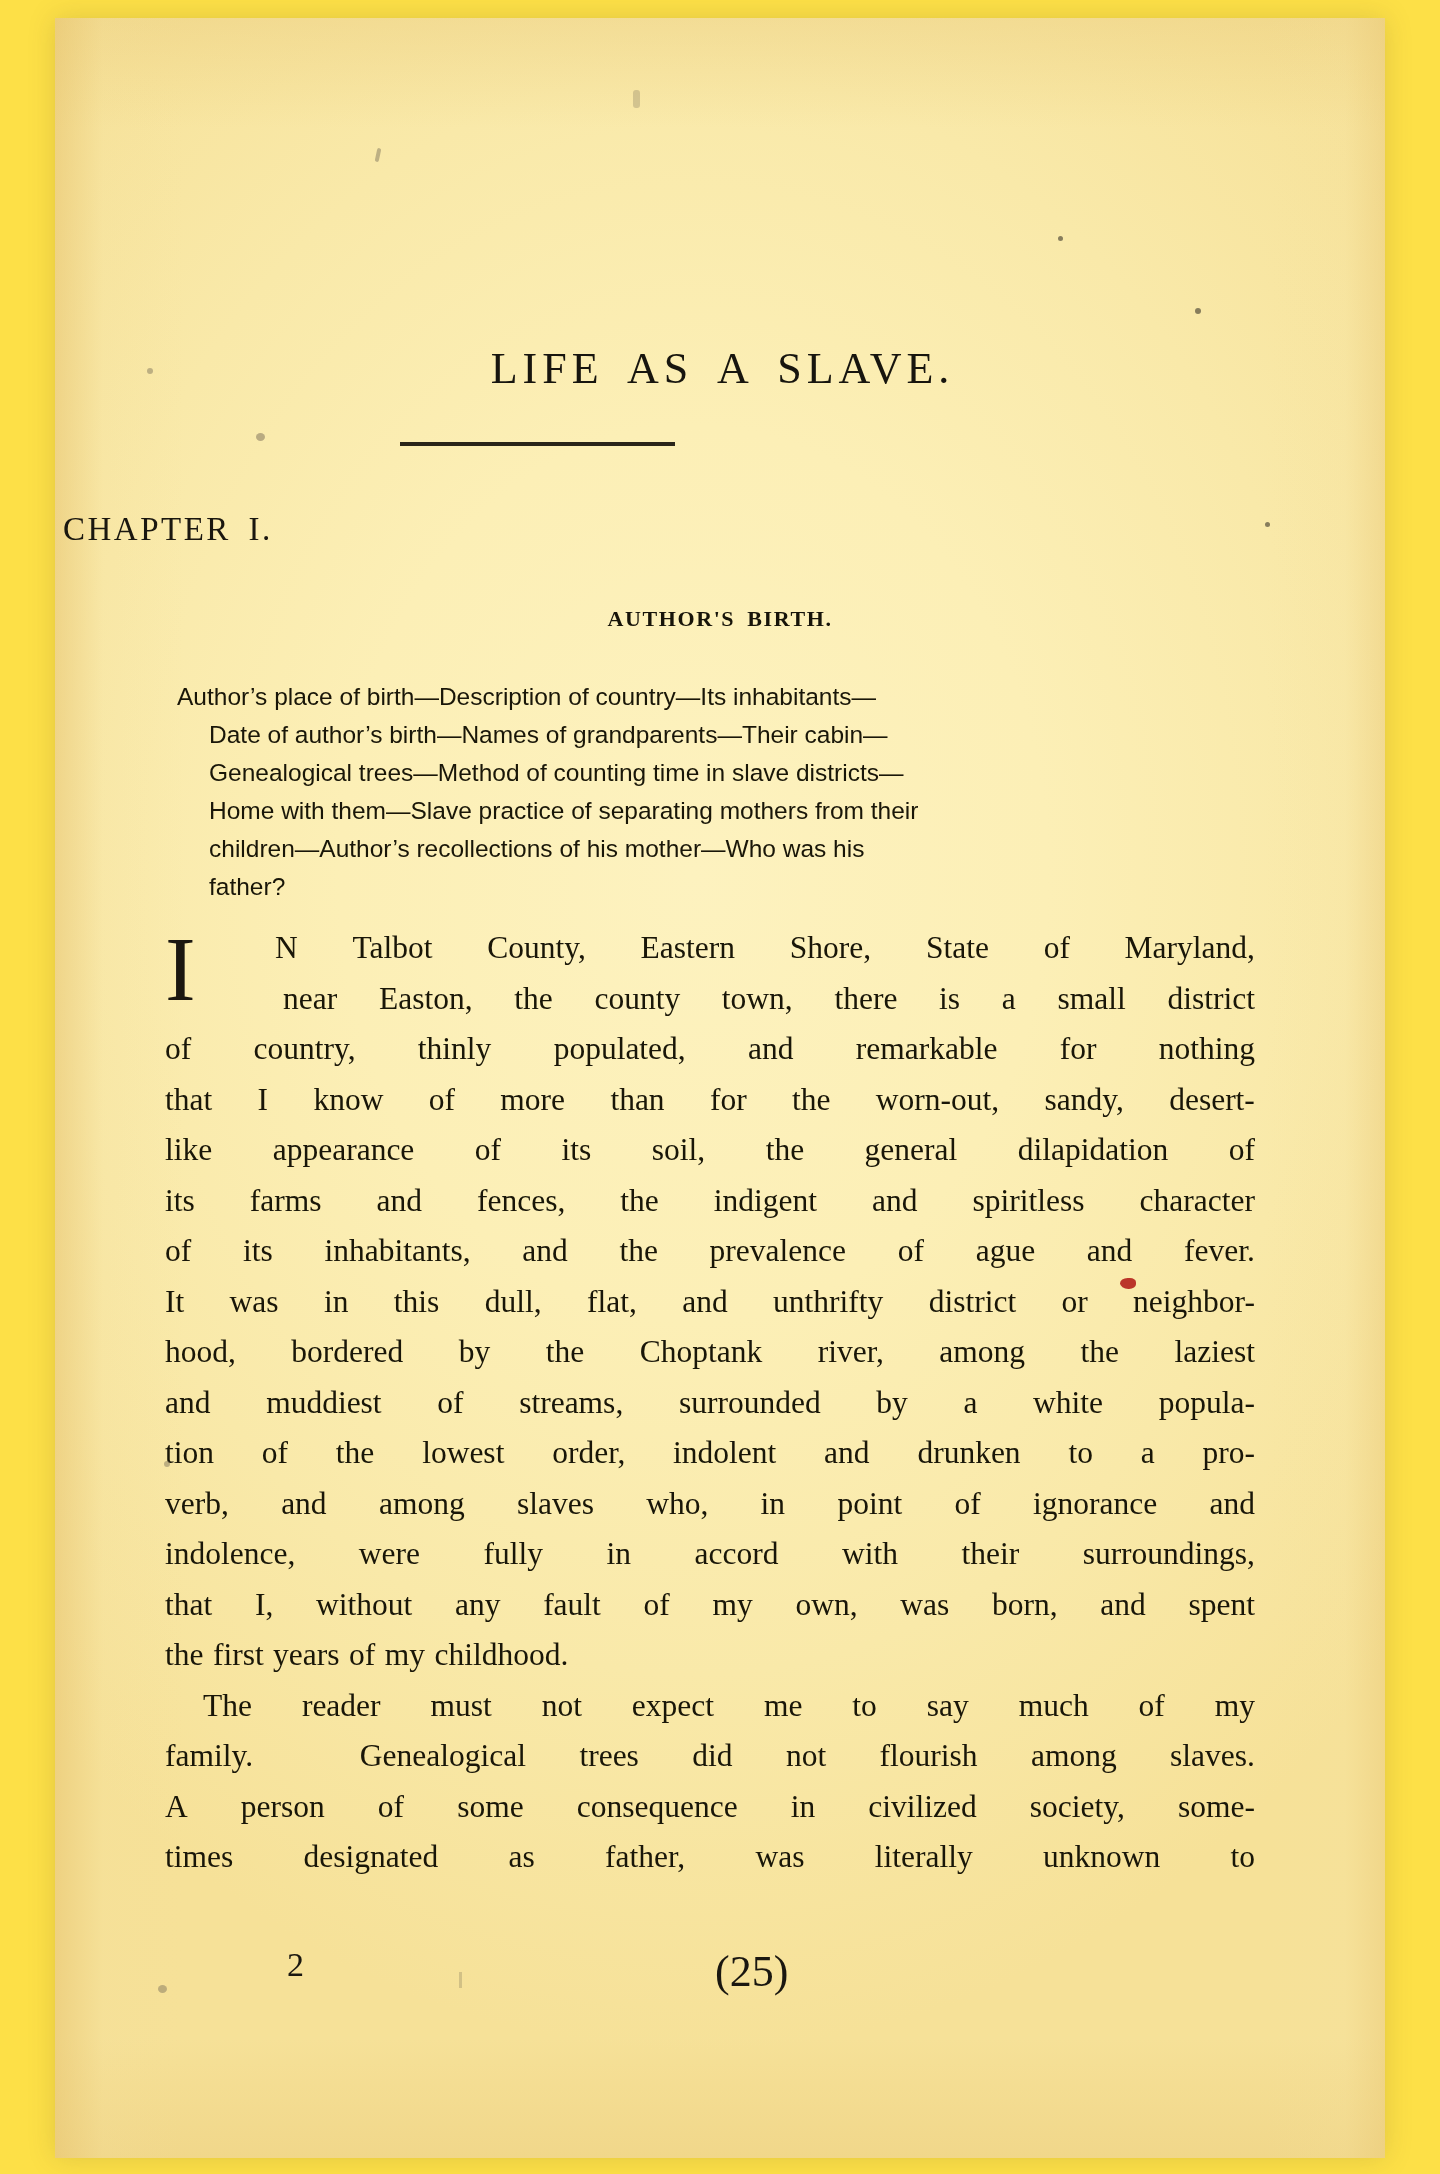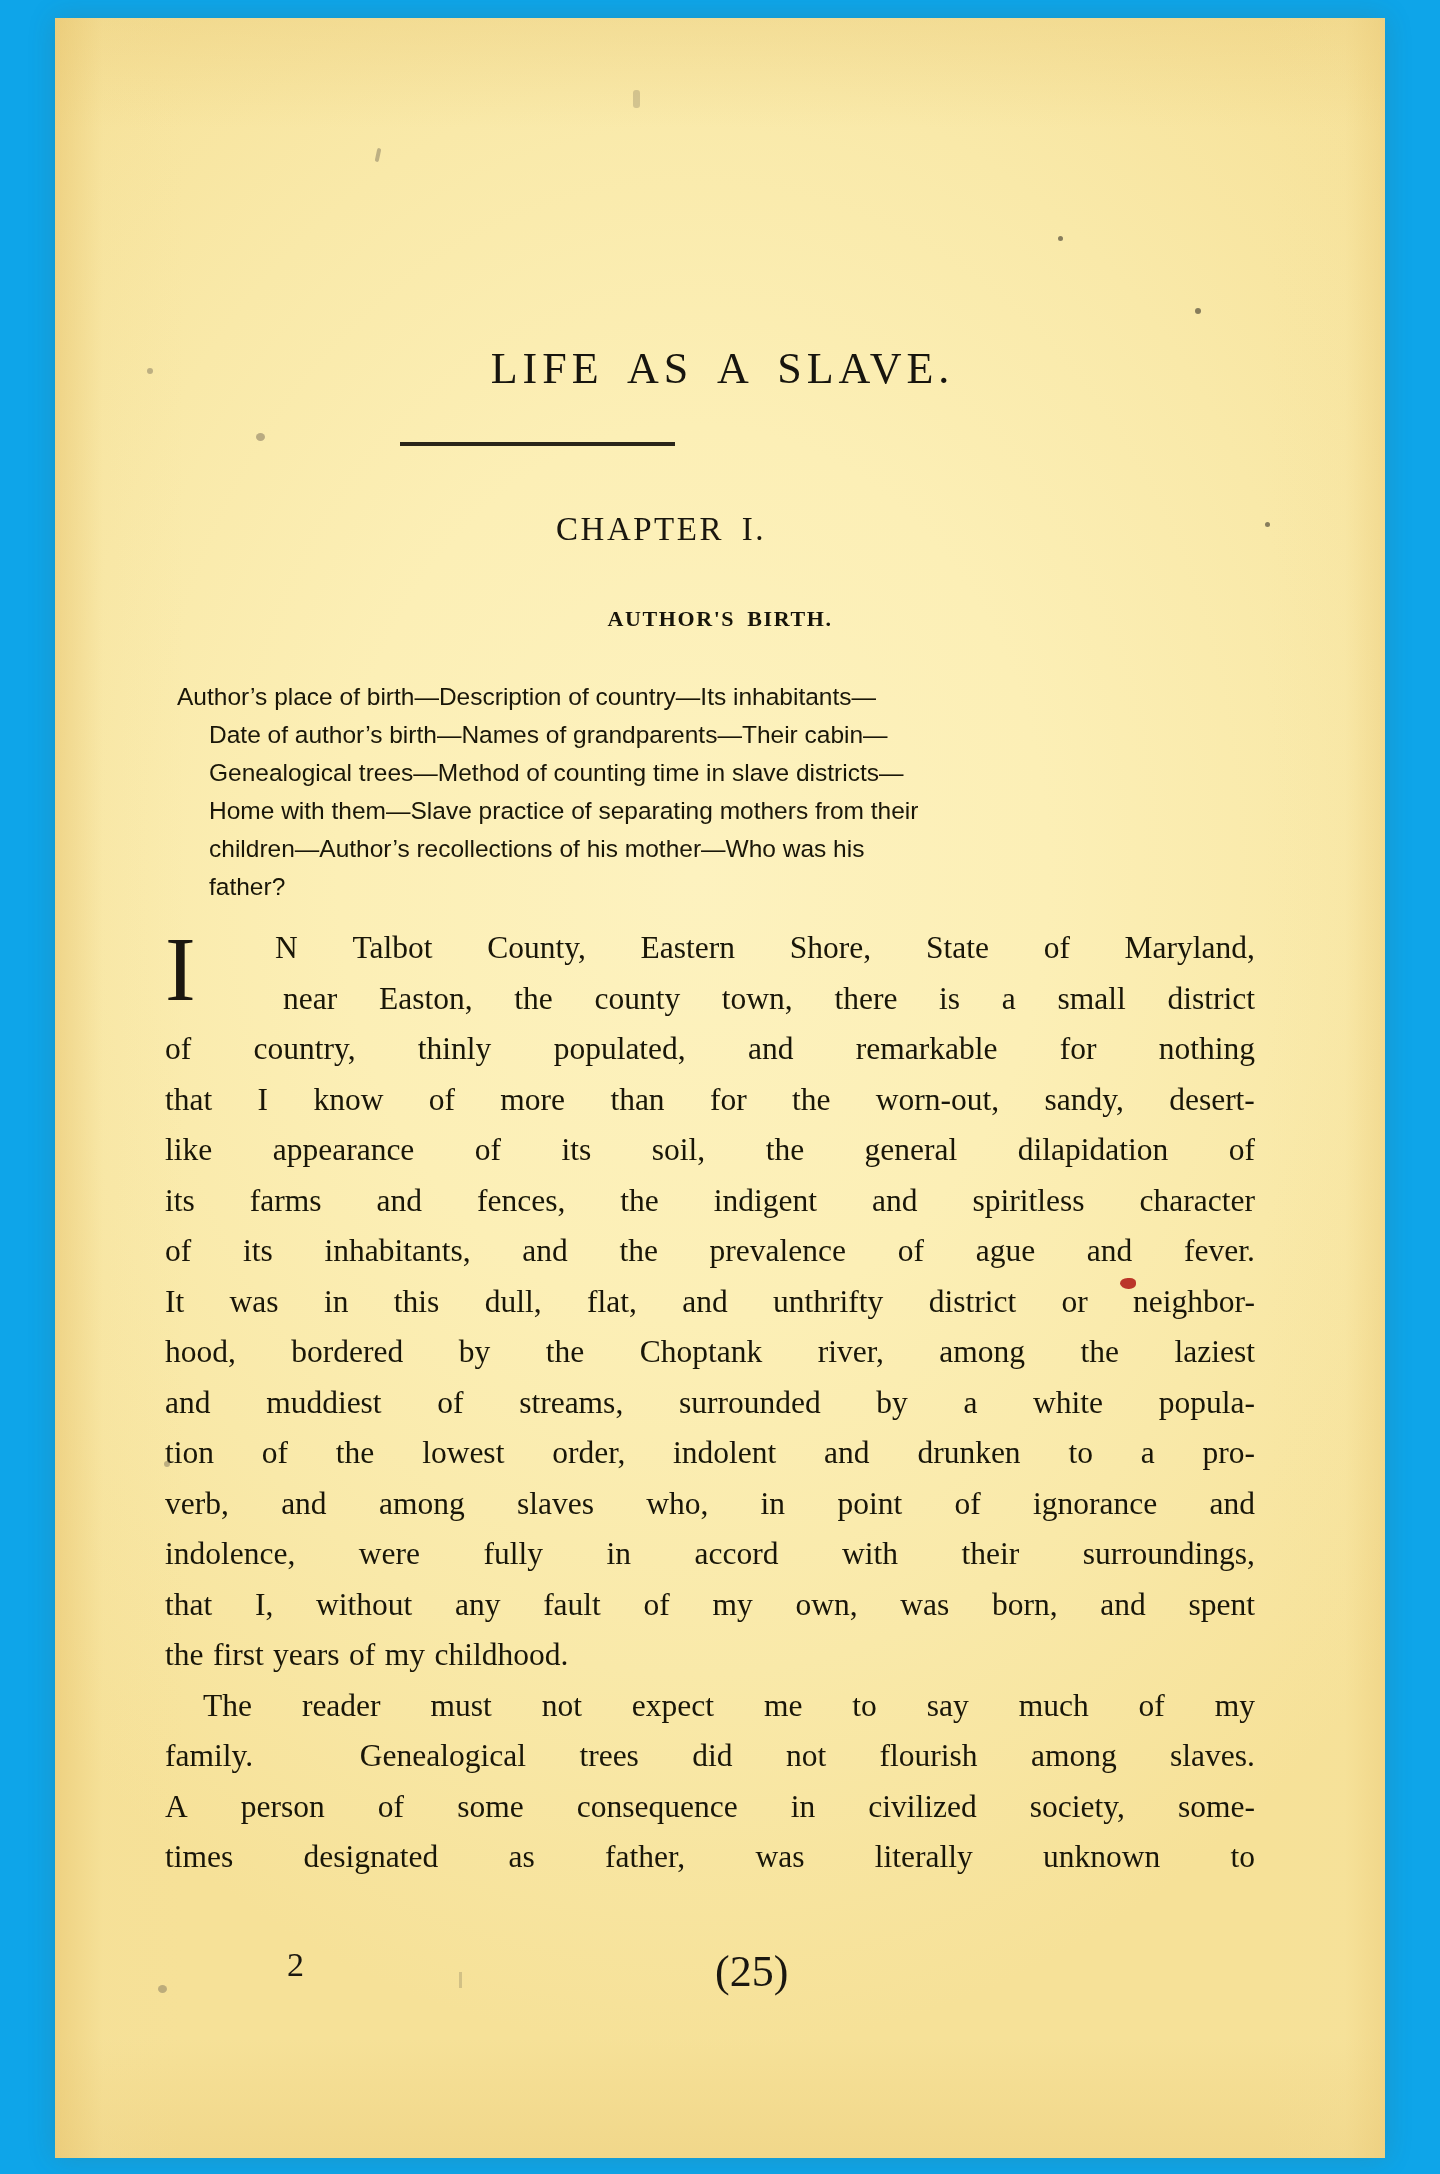--- a/index.html
+++ b/index.html
@@ -5,21 +5,21 @@
   html, body {
     margin: 0;
     padding: 0;
     background: #e8edf5;
   }
   #page {
     position: relative;
     width: 1440px;
     height: 2174px;
     margin: 0 auto;
-    background: #0ea5e9;
+    background: #fde047;
     overflow: hidden;
     font-family: "Liberation Serif", "DejaVu Serif", serif;
   }
   
   #leaf {
     position: absolute;
     left: 55px;
     top: 18px;
     width: 1330px;
     height: 2140px;
@@ -76,24 +76,23 @@
   .rule-wrap {
     position: absolute;
     left: 0;
     top: 0;
     width: 1330px;
   }
 
   
   .chapter {
     position: absolute;
-    left: 15px;
+    left: 8px;
     top: 493px;
     width: 1182px;
-    text-align: center;
     font-size: 33px;
     letter-spacing: 2.5px;
     word-spacing: 7px;
     color: #1a170f;
   }
 
   
   .section-head {
     position: absolute;
     left: 0;

